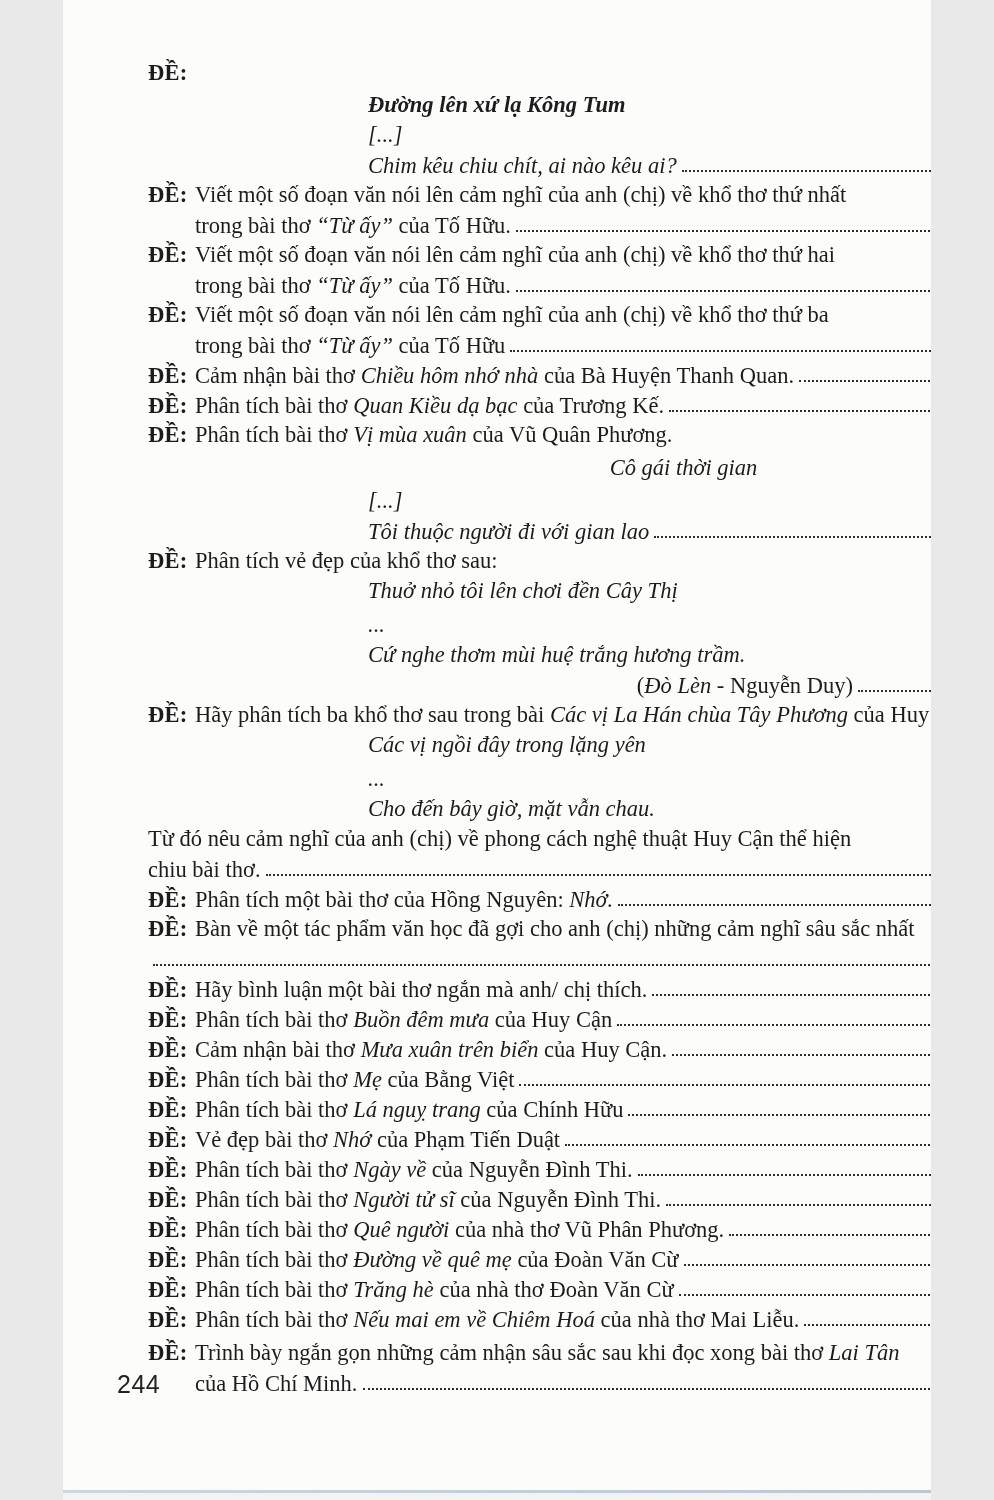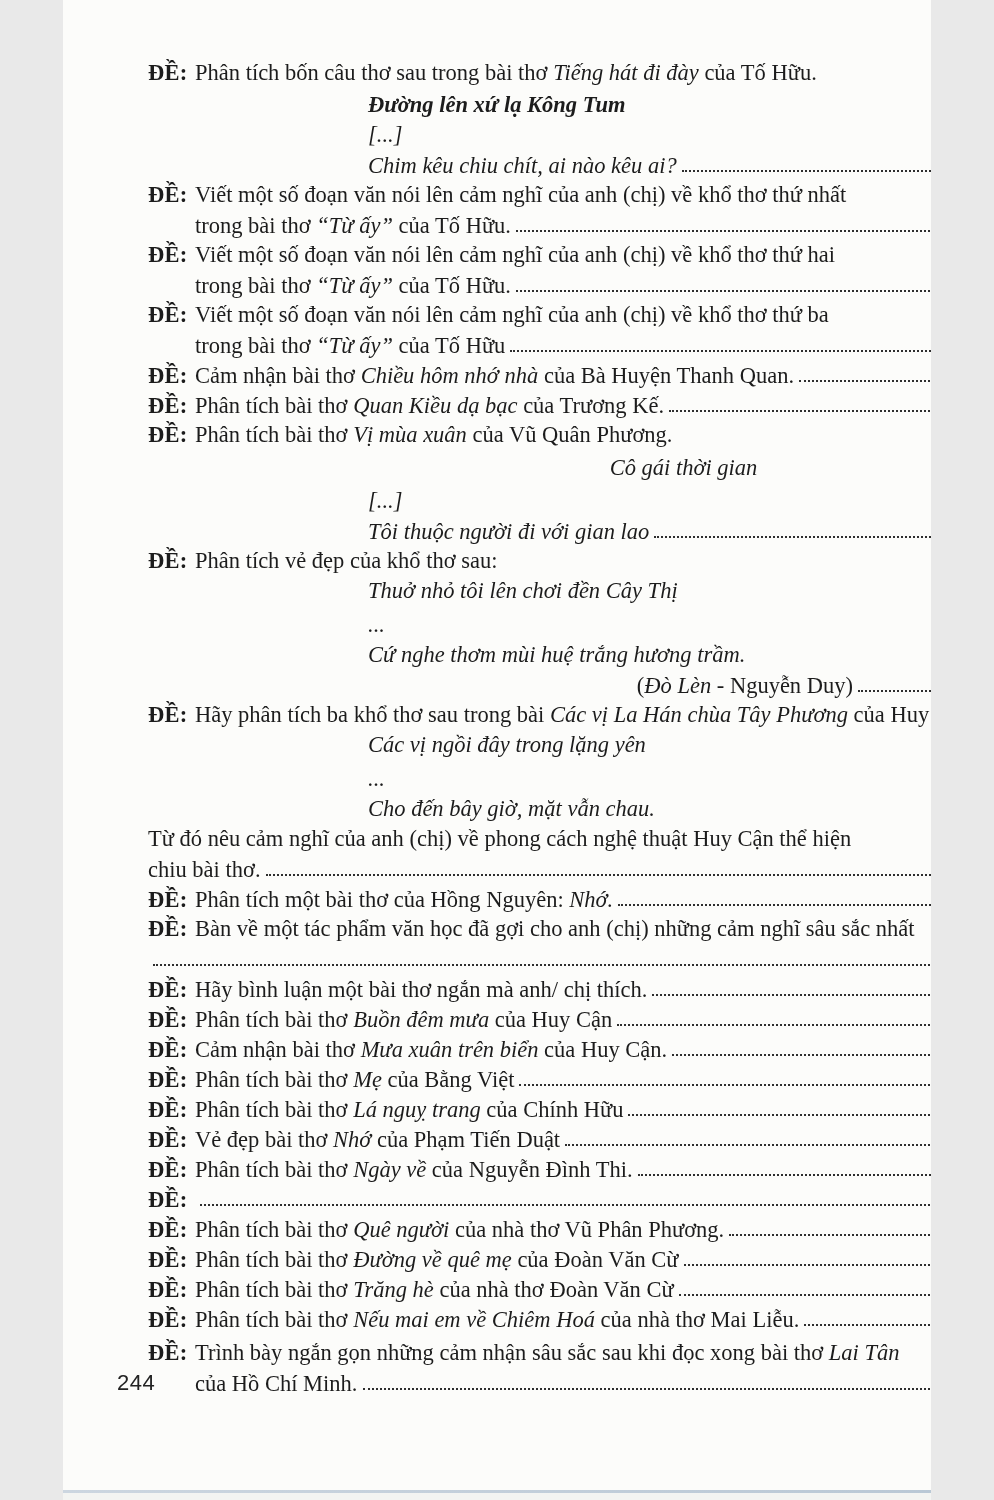--- a/index.html
+++ b/index.html
@@ -64,21 +64,21 @@
   }
   .pageref {
     flex: 0 0 34px;
     text-align: left;
     font-size: 26px;
   }
   .folio {
     position: absolute;
     left: 54px;
     top: 1370px;
-    font-size: 22px;
+    font-size: 25px;
     letter-spacing: 0.5px;
     font-family: "Liberation Sans", "DejaVu Sans", sans-serif;
     color: #232323;
   }
   .edge-vline {
     position: absolute;
     left: 984px;
     top: 737px;
     width: 2px;
     height: 763px;
@@ -101,21 +101,20 @@
     background: #f3f4f2;
   }
 </style>
 </head>
 <body>
 
 <div class="page">
   <div class="toc">
       <div class="row topic">
         <span class="prefix">ĐỀ:</span>
-        <span class="text"><span>Phân tích bốn câu thơ sau trong bài thơ </span><span class="it">Tiếng hát đi đày</span><span> của Tố Hữu.</span></span>
       </div>
       <div class="row verse">
         <span class="text"><span class="it">Đường lên xứ lạ Kông Tum</span></span>
       </div>
       <div class="row verse">
         <span class="text"><span class="it">[...]</span></span>
       </div>
       <div class="row verse">
         <span class="text"><span class="it">Chim kêu chiu chít, ai nào kêu ai?</span></span>
         <span class="fill"></span>
@@ -266,20 +265,21 @@
         <span class="pageref">50</span>
       </div>
       <div class="row topic">
         <span class="prefix">ĐỀ:</span>
         <span class="text"><span>Phân tích bài thơ </span><span class="it">Ngày về</span><span> của Nguyễn Đình Thi.</span></span>
         <span class="fill"></span>
         <span class="pageref">51</span>
       </div>
       <div class="row topic">
         <span class="prefix">ĐỀ:</span>
+        <span class="text"><span>Phân tích bài thơ </span><span class="it">Người tử sĩ</span><span> của Nguyễn Đình Thi.</span></span>
         <span class="fill"></span>
         <span class="pageref">53</span>
       </div>
       <div class="row topic">
         <span class="prefix">ĐỀ:</span>
         <span class="text"><span>Phân tích bài thơ </span><span class="it">Quê người</span><span> của nhà thơ Vũ Phân Phương.</span></span>
         <span class="fill"></span>
         <span class="pageref">54</span>
       </div>
       <div class="row topic">

